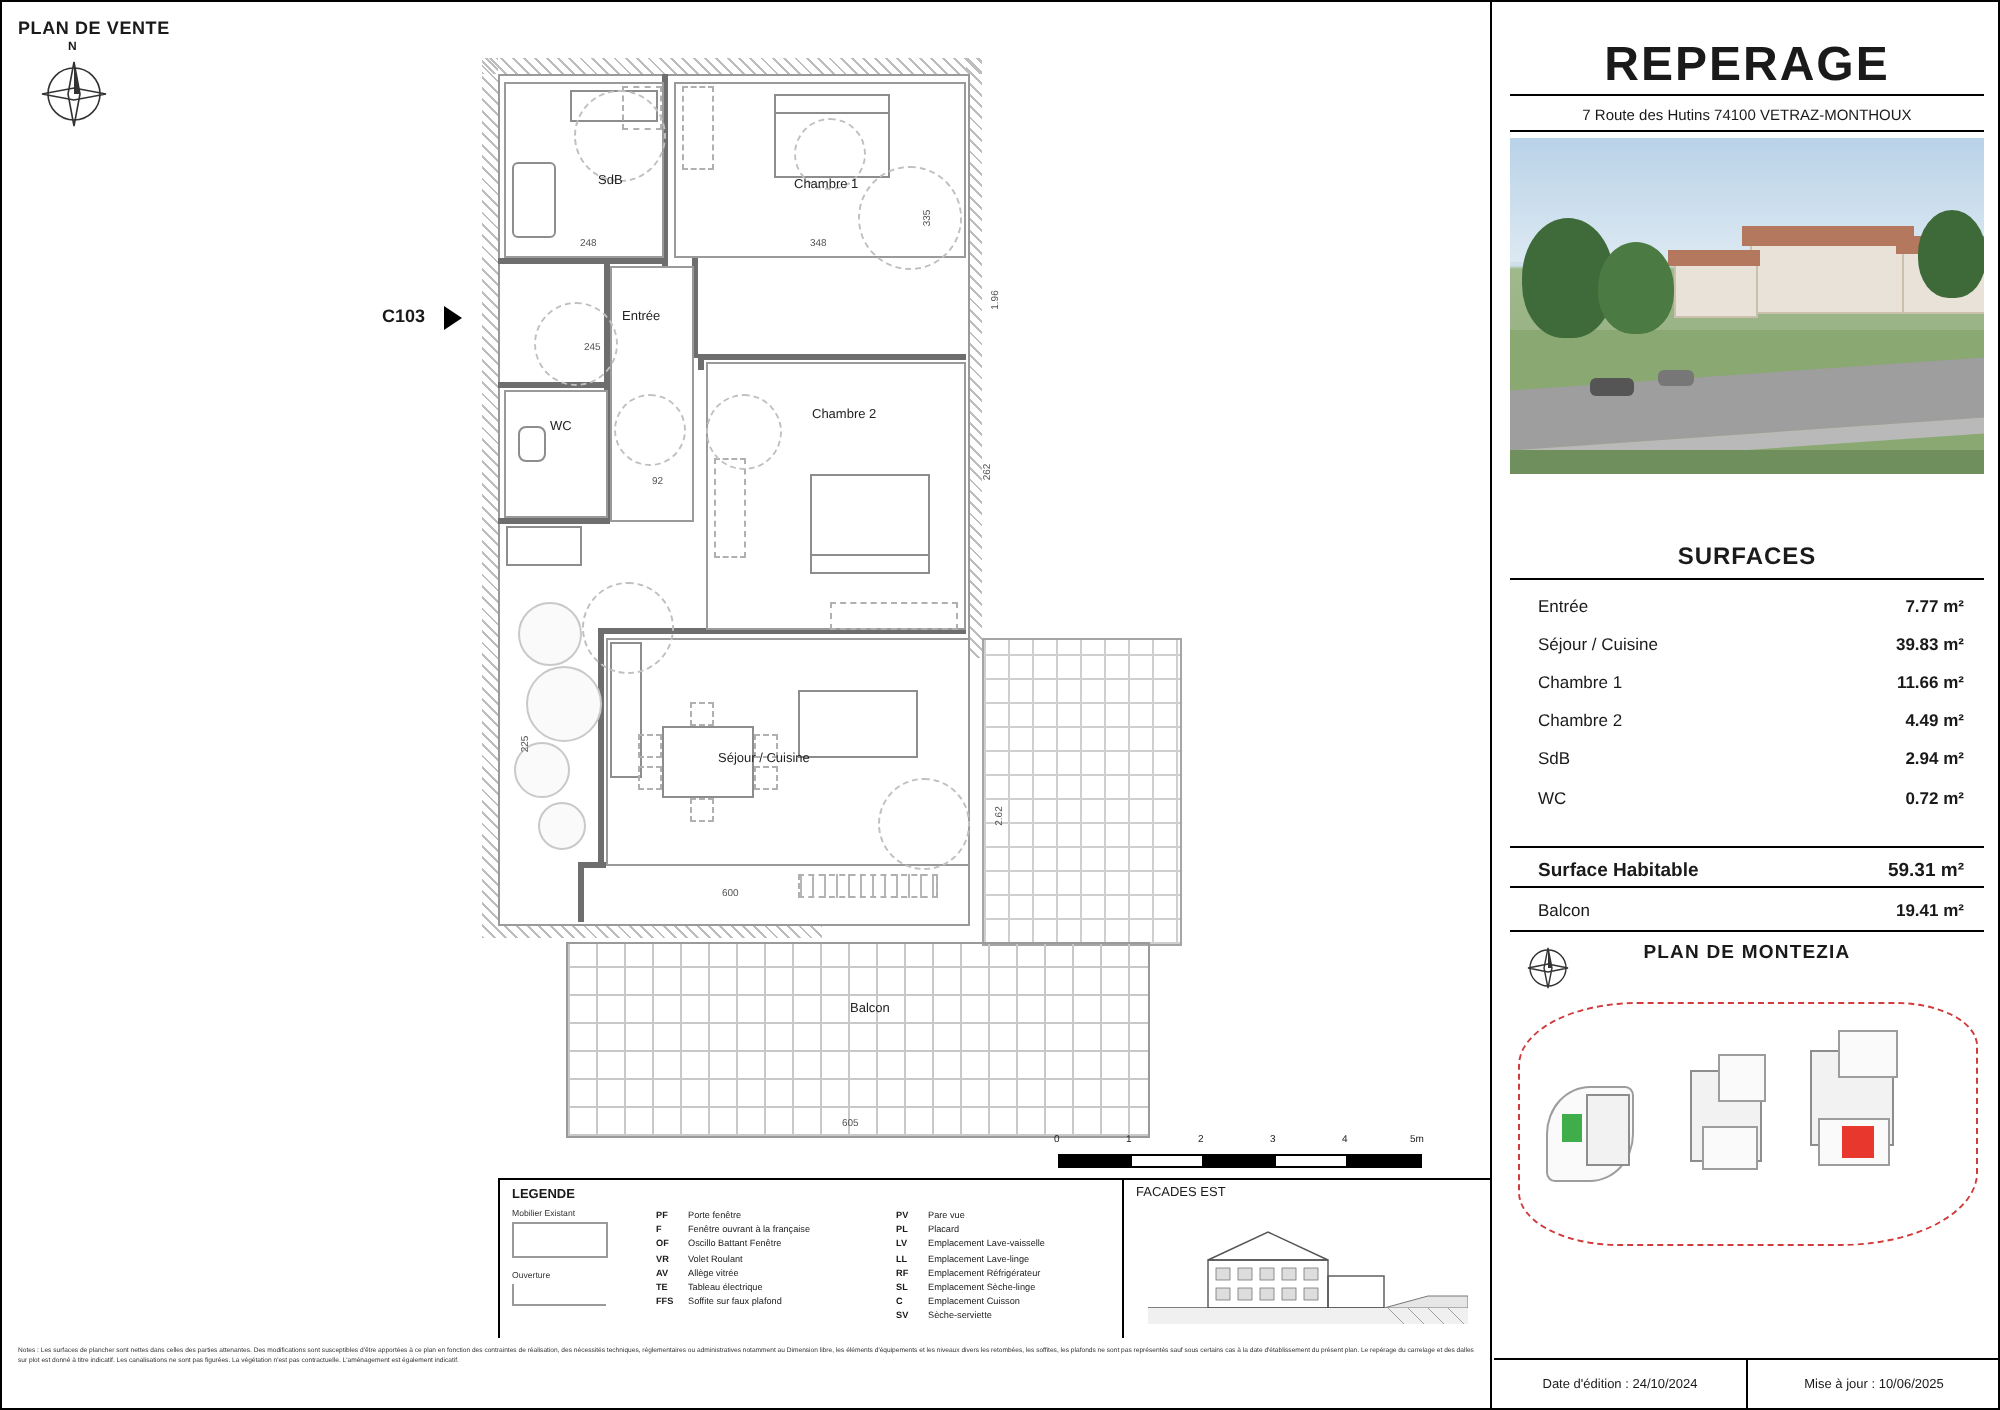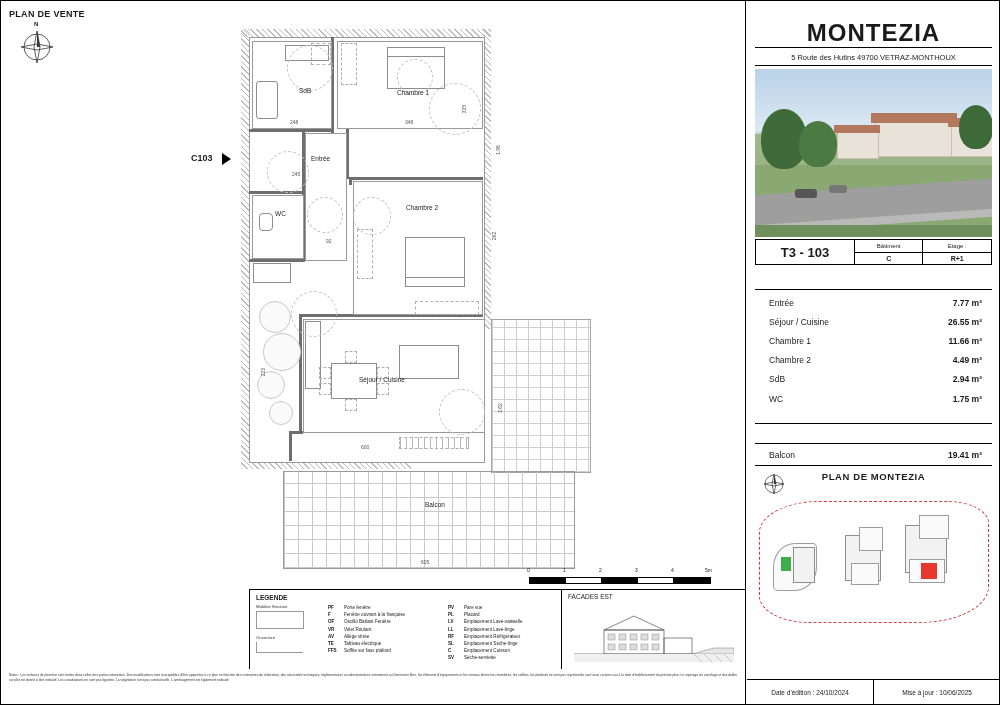--- a/index.html
+++ b/index.html
@@ -331,23 +331,23 @@
           </g>
         </svg>
       </div>
     </div>
 
     <div class="footnote">Notes : Les surfaces de plancher sont nettes dans celles des parties attenantes. Des modifications sont susceptibles d'être apportées à ce plan en fonction des contraintes de réalisation, des nécessités techniques, réglementaires ou administratives notamment au Dimension libre, les éléments d'équipements et les niveaux divers les retombées, les soffites, les plafonds ne sont pas représentés sauf sous certains cas à la date d'établissement du présent plan. Le repérage du carrelage et des dalles sur plot est donné à titre indicatif. Les canalisations ne sont pas figurées. La végétation n'est pas contractuelle. L'aménagement est également indicatif.</div>
   </div>
 
   <div class="right">
 
-    <div class="brand">MONTEZIA</div>
+    <div class="brand">REPERAGE</div>
     <div class="hr" style="left:8px;top:46px;width:237px;"></div>
-    <div class="addr">5 Route des Hutins 49700 VETRAZ-MONTHOUX</div>
+    <div class="addr">7 Route des Hutins 74100 VETRAZ-MONTHOUX</div>
     <div class="hr" style="left:8px;top:64px;width:237px;"></div>
 
     <div class="photo">
       <div class="ph-sky"></div>
       <div class="ph-lawn" style="left:0;top:96px;width:237px;height:72px;background:#8aa871;"></div>
       <div class="ph-bldg" style="left:120px;top:52px;width:78px;height:34px;"></div>
       <div class="ph-roof" style="left:116px;top:44px;width:86px;height:10px;"></div>
       <div class="ph-bldg" style="left:196px;top:56px;width:40px;height:30px;"></div>
       <div class="ph-roof" style="left:193px;top:49px;width:46px;height:9px;"></div>
       <div class="ph-bldg" style="left:82px;top:62px;width:40px;height:26px;"></div>
@@ -355,62 +355,58 @@
       <div class="ph-tree" style="left:6px;top:40px;width:46px;height:60px;background:#3f6b3a;"></div>
       <div class="ph-tree" style="left:44px;top:52px;width:38px;height:46px;background:#4b7a42;"></div>
       <div class="ph-tree" style="left:204px;top:36px;width:34px;height:44px;background:#3d6a38;"></div>
       <div class="ph-road" style="left:0;top:118px;width:237px;height:30px;transform:skewY(-4deg);"></div>
       <div class="ph-road" style="left:0;top:148px;width:237px;height:8px;background:#b9b9b9;transform:skewY(-4deg);"></div>
       <div style="position:absolute;left:40px;top:120px;width:22px;height:9px;background:#555;border-radius:3px;"></div>
       <div style="position:absolute;left:74px;top:116px;width:18px;height:8px;background:#777;border-radius:3px;"></div>
       <div style="position:absolute;left:0;top:156px;width:237px;height:12px;background:#6f8f5c;"></div>
     </div>
 
-    <div class="unit-row">
-      <div class="unit-code">T3 - 103</div>
-      <div class="unit-cell">
-        <div class="hd">Bâtiment</div>
-        <div class="vl">C</div>
-      </div>
-      <div class="unit-cell">
-        <div class="hd">Etage :</div>
-        <div class="vl">R+1</div>
-      </div>
-    </div>
-
+
+    <div class="surf-title">SURFACES</div>
     <div class="hr" style="left:8px;top:288px;width:237px;"></div>
 
     <div class="surf-list">
       <div class="r">
           <span class="l">Entrée</span>
           <span class="v">7.77 m²</span>
         </div>
       <div class="r">
           <span class="l">Séjour / Cuisine</span>
-          <span class="v">26.55 m²</span>
+          <span class="v">39.83 m²</span>
         </div>
       <div class="r">
           <span class="l">Chambre 1</span>
           <span class="v">11.66 m²</span>
         </div>
       <div class="r">
           <span class="l">Chambre 2</span>
           <span class="v">4.49 m²</span>
         </div>
       <div class="r">
           <span class="l">SdB</span>
           <span class="v">2.94 m²</span>
         </div>
       <div class="r">
           <span class="l">WC</span>
-          <span class="v">1.75 m²</span>
+          <span class="v">0.72 m²</span>
         </div>
     </div>
 
     <div class="hr" style="left:8px;top:422px;width:237px;"></div>
+    <div class="surf-total">
+      <div class="r">
+          <span>Surface Habitable</span>
+          <span>59.31 m²</span>
+        </div>
+    </div>
     <div class="hr" style="left:8px;top:442px;width:237px;"></div>
     <div class="surf-balcon">
       <div class="r">
           <span>Balcon</span>
           <span class="v">19.41 m²</span>
         </div>
     </div>
     <div class="hr" style="left:8px;top:464px;width:237px;"></div>
 
     <div class="rep-compass">

